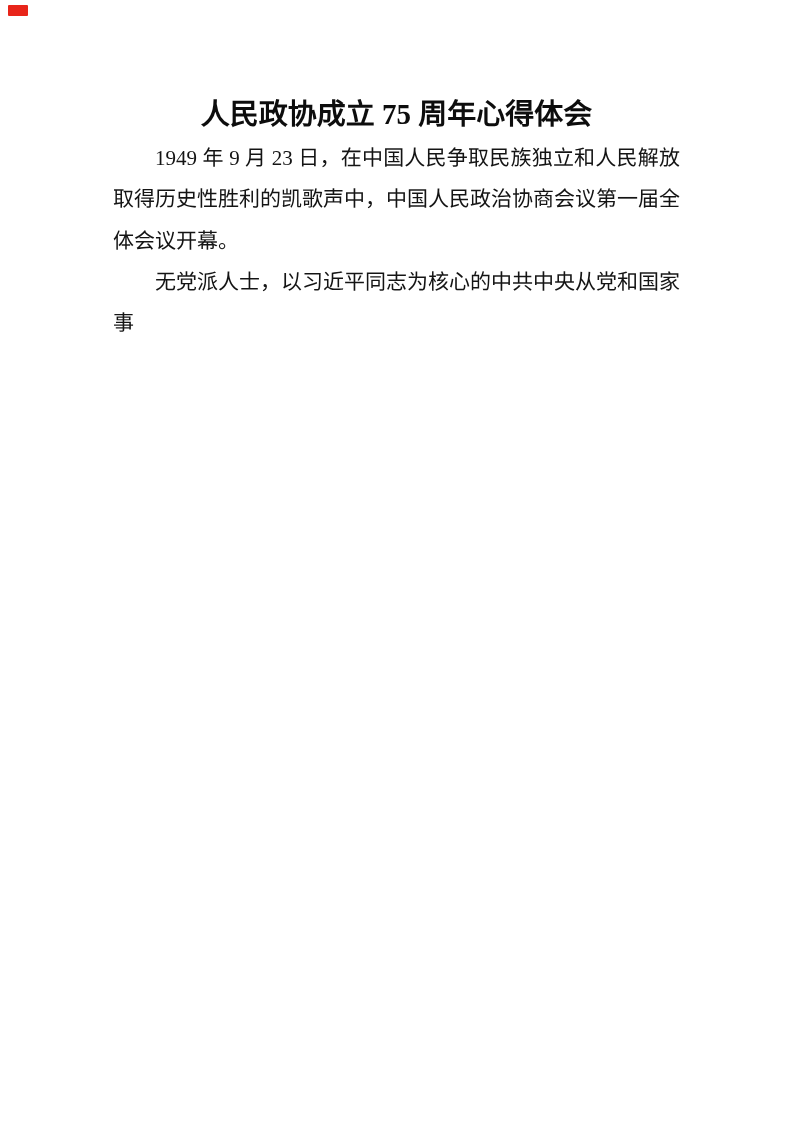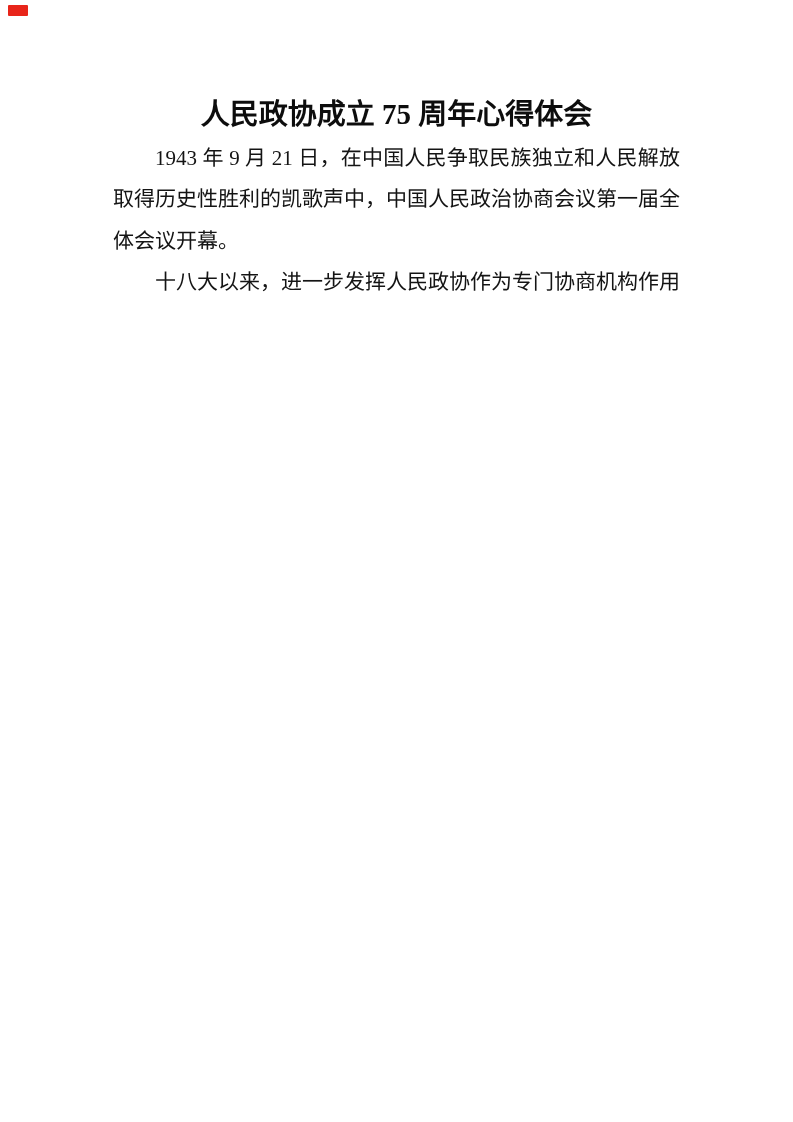--- a/index.html
+++ b/index.html
@@ -57,18 +57,18 @@
 
 <div class="page">
 
   <div class="corner-mark" style="background: rgb(232, 37, 26);"></div>
 
   <div class="content">
 
     <h1 class="doc-title">人民政协成立 75 周年心得体会</h1>
 
     <div class="doc-body">
-      <p class="para">1943 年 9 月 21 日，在中国人民争取民族独立和人民解放取得历史性胜利的凯歌声中，中国人民政治协商会议第一届全体会议开幕。</p>
-      <p class="para">十八大以来，进一步发挥人民政协作为专门协商机构作用</p>
+      <p class="para">1949 年 9 月 23 日，在中国人民争取民族独立和人民解放取得历史性胜利的凯歌声中，中国人民政治协商会议第一届全体会议开幕。</p>
+      <p class="para">无党派人士，以习近平同志为核心的中共中央从党和国家事</p>
     </div>
 
   </div>
 </div>
 
 </body></html>

